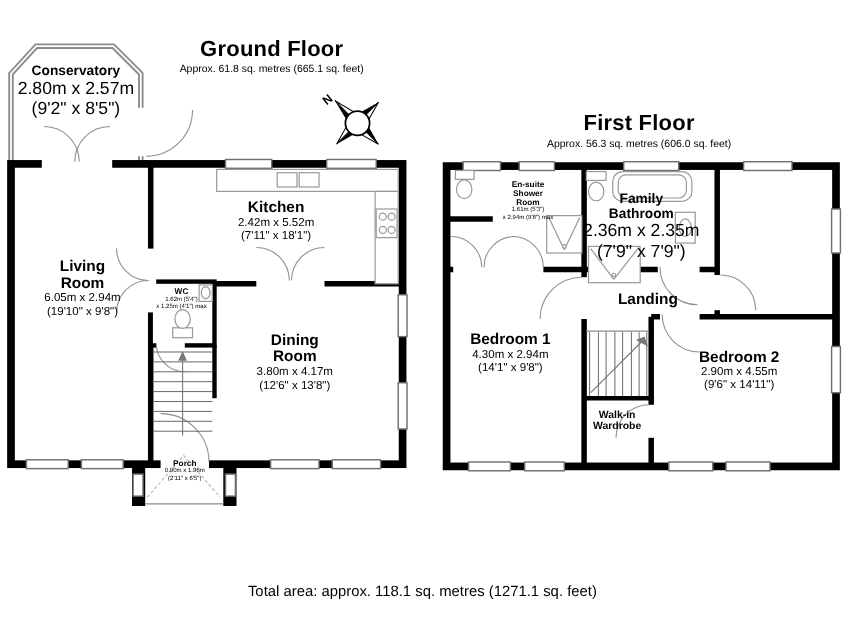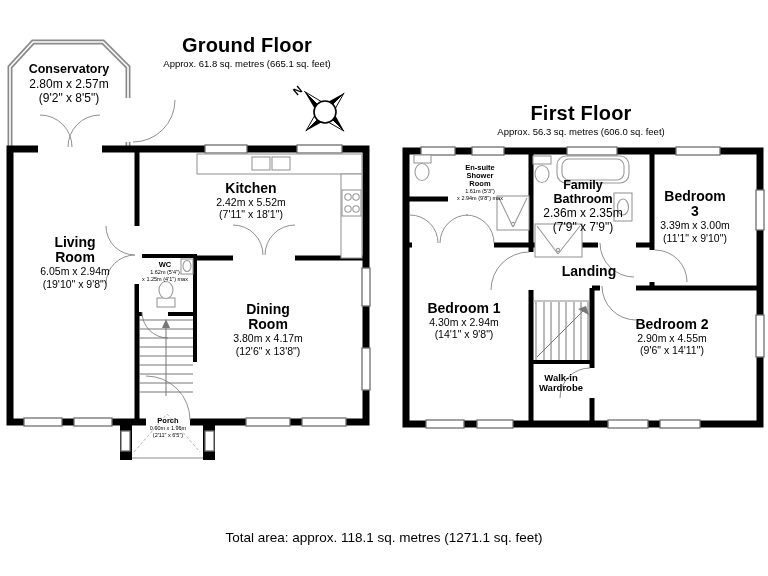--- a/index.html
+++ b/index.html
@@ -19,21 +19,21 @@
   .floor-header{position:absolute;transform:translate(-50%,-50%);text-align:center;white-space:nowrap;}
   .fh-title{font-size:20px;font-weight:bold;letter-spacing:.2px;}
   .fh-sub{font-size:9.5px;margin-top:1px;}
 
   .room-label{position:absolute;transform:translate(-50%,-50%);text-align:center;line-height:1.08;}
   .r-name{font-weight:bold;white-space:pre-line;}
   .r-dim{white-space:pre-line;}
   .sz-lg .r-name{font-size:14px;}
   .sz-lg .r-dim{font-size:10.5px;line-height:1.18;text-align:center;}
   .sz-md .r-name{font-size:12.5px;}
-  .sz-md .r-dim{font-size:12px;line-height:1.18;}
+  .sz-md .r-dim{font-size:16px;line-height:1.18;}
   .sz-sm .r-name{font-size:7.5px;}
   .sz-sm .r-dim{font-size:5.5px;line-height:1.2;}
   .sz-solo .r-name{font-size:14px;margin-left:36px;}
   .sz-ward .r-name{font-size:9.5px;}
 
   #footer-total{position:absolute;left:384px;top:537px;transform:translate(-50%,-50%);
     font-size:13.5px;white-space:nowrap;}
 </style>
 </head>
 <body>
@@ -283,25 +283,20 @@
     <div class="r-dim">x 2.94m (9'8") max</div>
   </div>
 
   <div class="room-label sz-md" style="left:583px;top:207px">
     <div class="r-name">Family
 Bathroom</div>
     <div class="r-dim">2.36m x 2.35m</div>
     <div class="r-dim">(7'9" x 7'9")</div>
   </div>
 
-  <div class="room-label sz-lg" style="left:695px;top:216px">
-    <div class="r-name">Bedroom 3</div>
-    <div class="r-dim">3.39m x 3.00m</div>
-    <div class="r-dim">(11'1" x 9'10")</div>
-  </div>
 
   <div class="room-label sz-solo" style="left:571px;top:272px">
     <div class="r-name">Landing</div>
   </div>
 
   <div class="room-label sz-lg" style="left:464px;top:321px">
     <div class="r-name">Bedroom 1</div>
     <div class="r-dim">4.30m x 2.94m</div>
     <div class="r-dim">(14'1" x 9'8")</div>
   </div>

